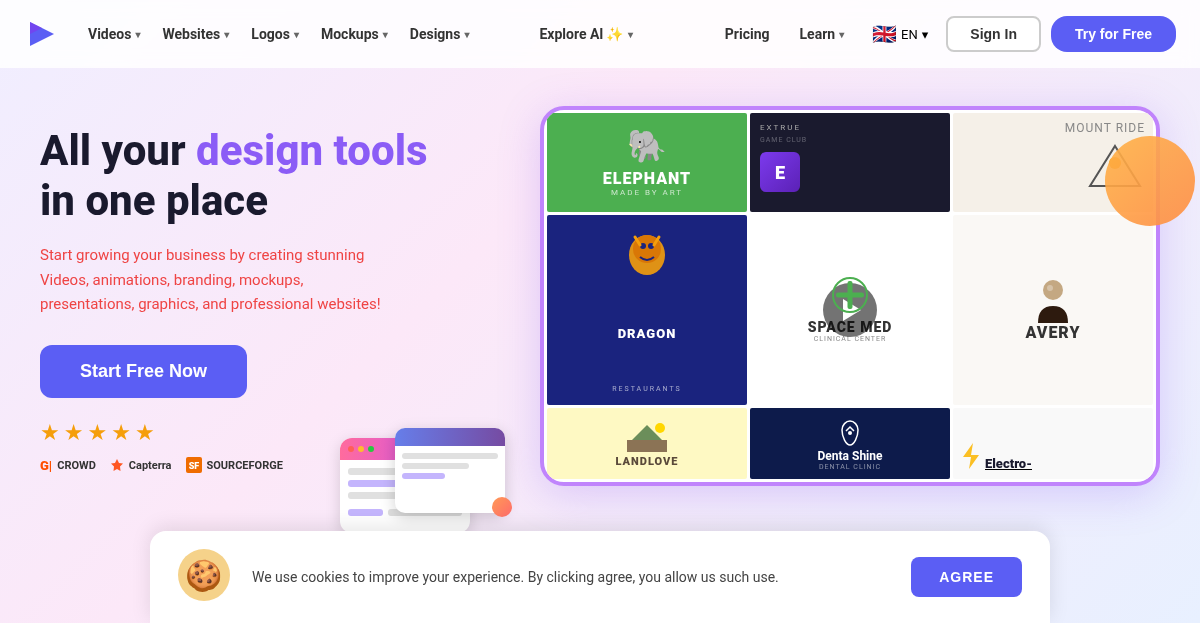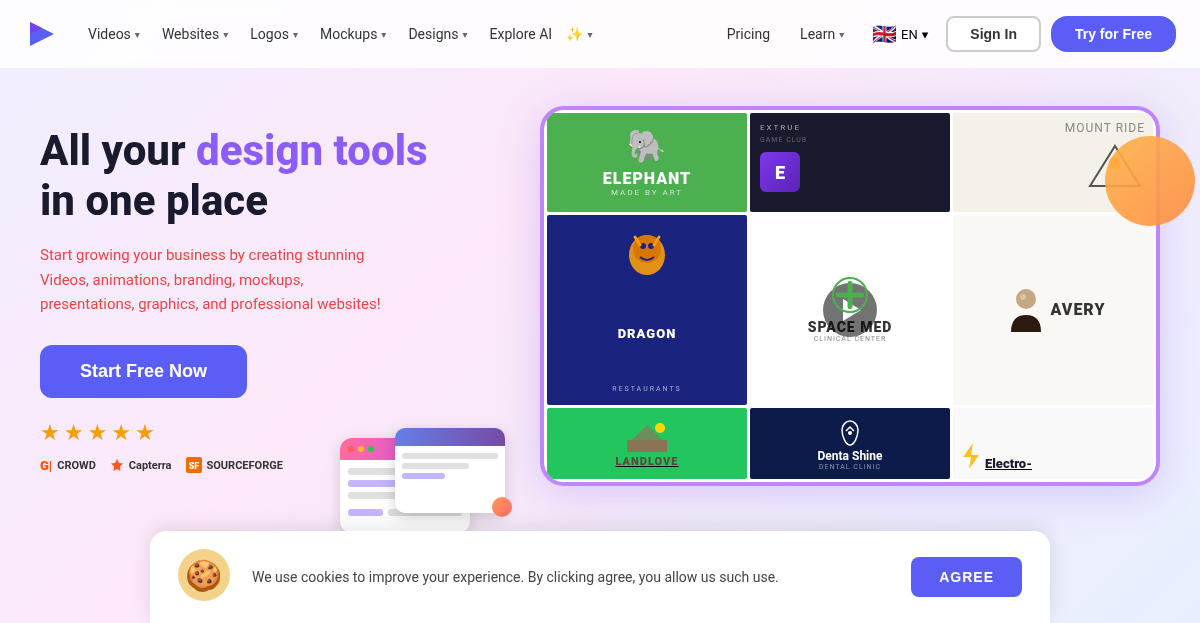--- a/index.html
+++ b/index.html
@@ -34,31 +34,32 @@
       align-items: center;
       gap: 2px;
       flex: 1;
     }
     .nav-item {
       display: flex;
       align-items: center;
       gap: 4px;
       padding: 6px 10px;
       font-size: 14px;
-      font-weight: 400;
+      font-weight: 700;
       color: #333;
       cursor: pointer;
       border-radius: 6px;
       white-space: nowrap;
     }
     .nav-item .chevron { font-size: 10px; color: #666; }
     .nav-ai-badge {
       display: inline-flex;
       align-items: center;
-      gap: 14px;
+      gap: 3px;
+      margin-left: 48px;
     }
     .nav-ai-star { font-size: 14px; }
     .nav-right {
       display: flex;
       align-items: center;
       gap: 10px;
     }
     .nav-lang {
       display: flex;
       align-items: center;
@@ -187,21 +188,21 @@
       overflow: hidden;
       position: relative;
     }
     
     .cell-green { background: #4caf50; }
     .cell-dark { background: #1a1a2e; }
     .cell-beige { background: #f5f0e8; }
     .cell-darkblue { background: #1a237e; }
     .cell-white { background: white; }
     .cell-white2 { background: #f9f9f9; }
-    .cell-yellow { background: #22c55e; text-decoration: underline; }
+    .cell-yellow { background: #fef9c3; }
     .cell-darkblue2 { background: #0d1b4b; }
     .cell-cream { background: #faf8f5; }
 
     
     .cookie-banner {
       position: fixed;
       bottom: 0;
       left: 50%;
       transform: translateX(-50%);
       width: 900px;
@@ -431,21 +432,21 @@
             <div style="position:absolute;left:50%;top:50%;transform:translate(-50%,-50%);width:28px;height:5px;background:#4caf50;border-radius:2px;"></div>
             <div style="position:absolute;left:50%;top:50%;transform:translate(-50%,-50%);width:5px;height:28px;background:#4caf50;border-radius:2px;"></div>
             <div style="position:absolute;inset:0;border:2px solid #4caf50;border-radius:50%;"></div>
           </div>
           <div style="text-align:center;">
             <div style="font-size:14px;font-weight:900;color:#333;letter-spacing:1px;">SPACE MED</div>
             <div style="font-size:7px;color:#888;letter-spacing:1px;">CLINICAL CENTER</div>
           </div>
         </div>
 
-        <div class="logo-cell cell-cream" style="flex-direction:row;padding:8px;">
+        <div class="logo-cell cell-cream" style="flex-direction:column;padding:8px;">
           <svg width="50" height="45" viewBox="0 0 50 45">
             <circle cx="25" cy="12" r="10" fill="#c4a882"></circle>
             <path d="M10,45 Q10,28 25,28 Q40,28 40,45" fill="#2d1a0e"></path>
             <circle cx="22" cy="10" r="3" fill="#fff" opacity="0.3"></circle>
           </svg>
           <div style="font-size:16px;font-weight:900;color:#333;letter-spacing:1px;">AVERY</div>
         </div>
 
         <div class="logo-cell cell-yellow" style="flex-direction:column;padding:8px;">
           <svg width="50" height="35" viewBox="0 0 50 35">

